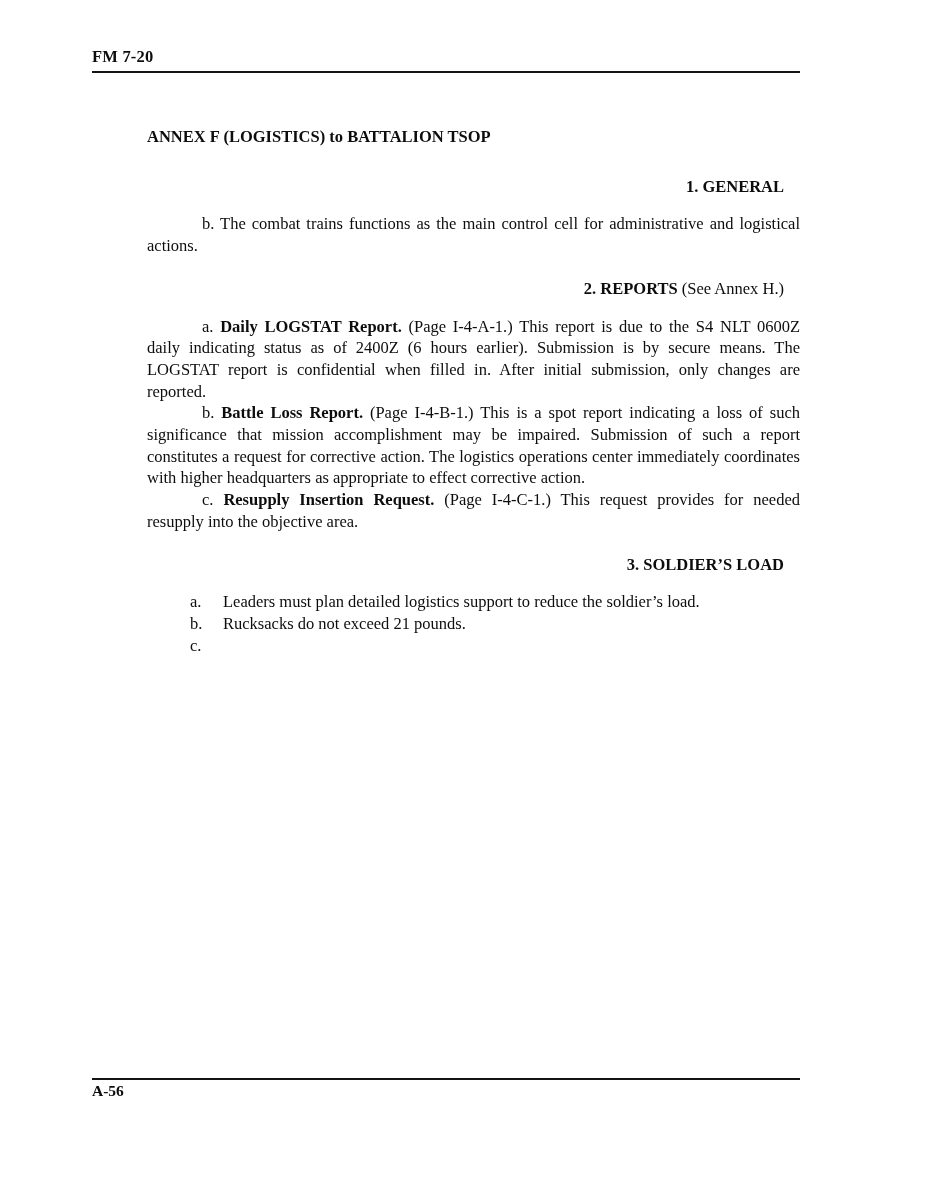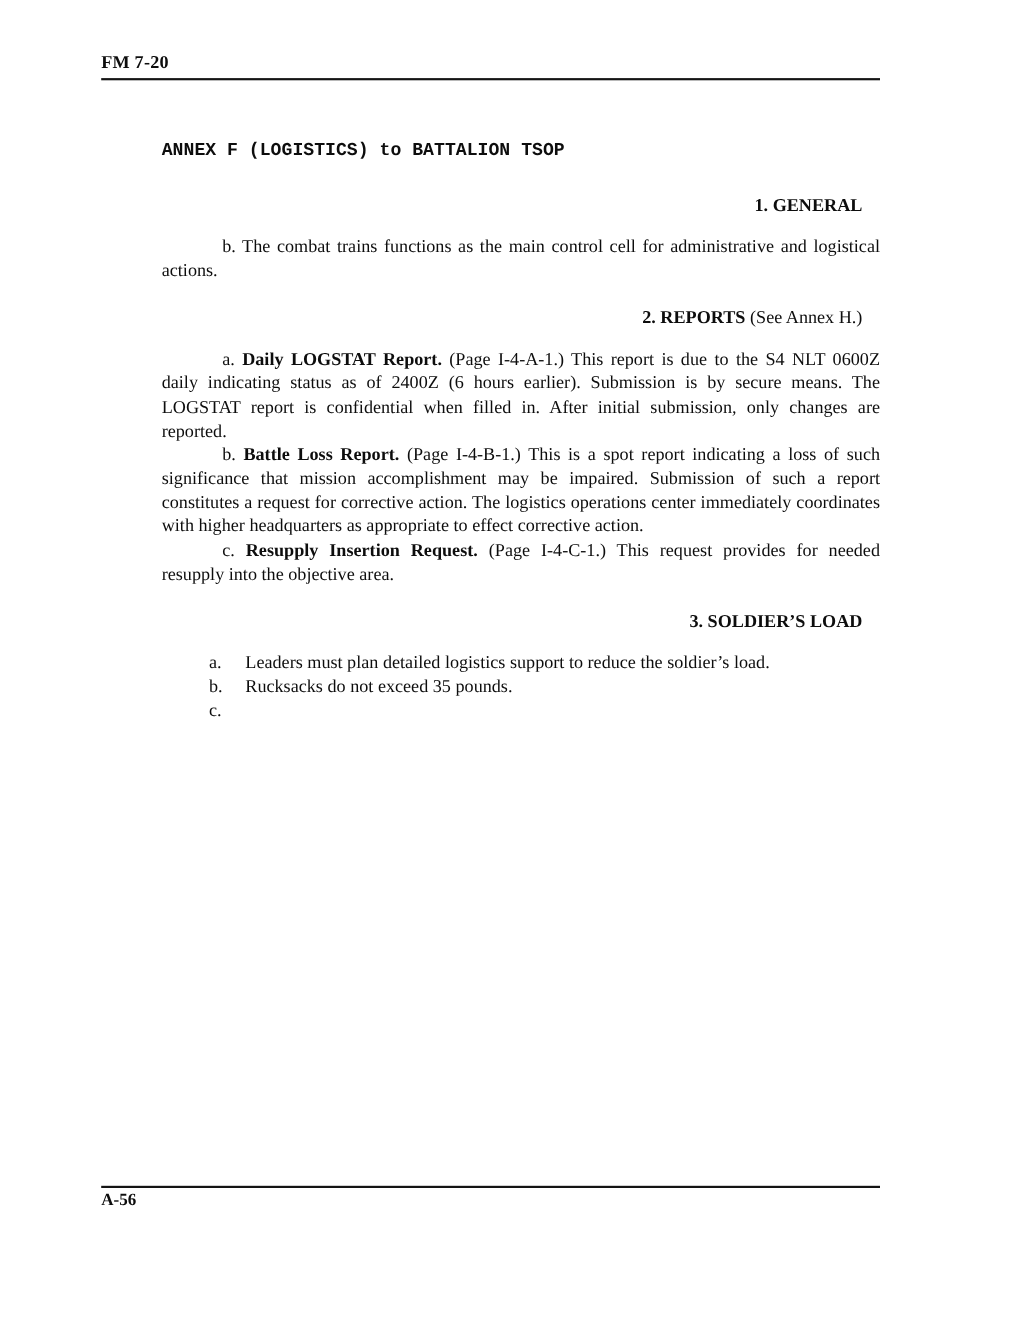--- a/index.html
+++ b/index.html
@@ -37,21 +37,20 @@
     left: 147px;
     top: 126px;
     width: 653px;
     font-size: 16.5px;
     line-height: 21.7px;
   }
   .title {
     font-weight: bold;
     margin: 0;
     font-size: 16.5px;
-    font-family: Liberation Mono, monospace;
   }
   .section {
     margin-top: 21px;
   }
   .section-first {
     margin-top: 28px;
   }
   .section-heading {
     font-weight: bold;
     margin: 16px;
@@ -114,21 +113,21 @@
         <div class="section">
           <div class="section-heading"><span>2. REPORTS</span><span class="heading-suffix"> (See Annex H.)</span></div>
           <p class="para"><span>a. </span><b>Daily LOGSTAT Report. </b><span>(Page I-4-A-1.) This report is due to the S4  NLT 0600Z daily indicating status as of 2400Z (6 hours earlier). Submission is by secure means. The LOGSTAT report is confidential when filled in.  After initial submission, only changes are reported.</span></p>
           <p class="para"><span>b. </span><b>Battle Loss Report. </b><span>(Page I-4-B-1.) This is a spot report indicating a loss of such significance that mission accomplishment may be impaired. Submission of such a report constitutes a request for corrective action. The logistics operations center immediately coordinates with higher headquarters as appropriate to effect corrective action.</span></p>
           <p class="para"><span>c. </span><b>Resupply Insertion Request. </b><span>(Page I-4-C-1.) This request provides for needed resupply into the objective area.</span></p>
         </div>
         <div class="section">
           <div class="section-heading"><span>3. SOLDIER’S LOAD</span></div>
           <div class="list">
             <div class="list-item"><span class="list-label">a.</span><span>Leaders must plan detailed logistics support to reduce the soldier’s load.</span></div>
-            <div class="list-item"><span class="list-label">b.</span><span>Rucksacks do not exceed 35 pounds.</span></div>
+            <div class="list-item"><span class="list-label">b.</span><span>Rucksacks do not exceed 21 pounds.</span></div>
             <div class="list-item"><span class="list-label">c.</span></div>
           </div>
         </div>
       </div>
   </div>
 
   <div class="footer-rule"></div>
 
   <div class="page-number">A-56</div>
 

